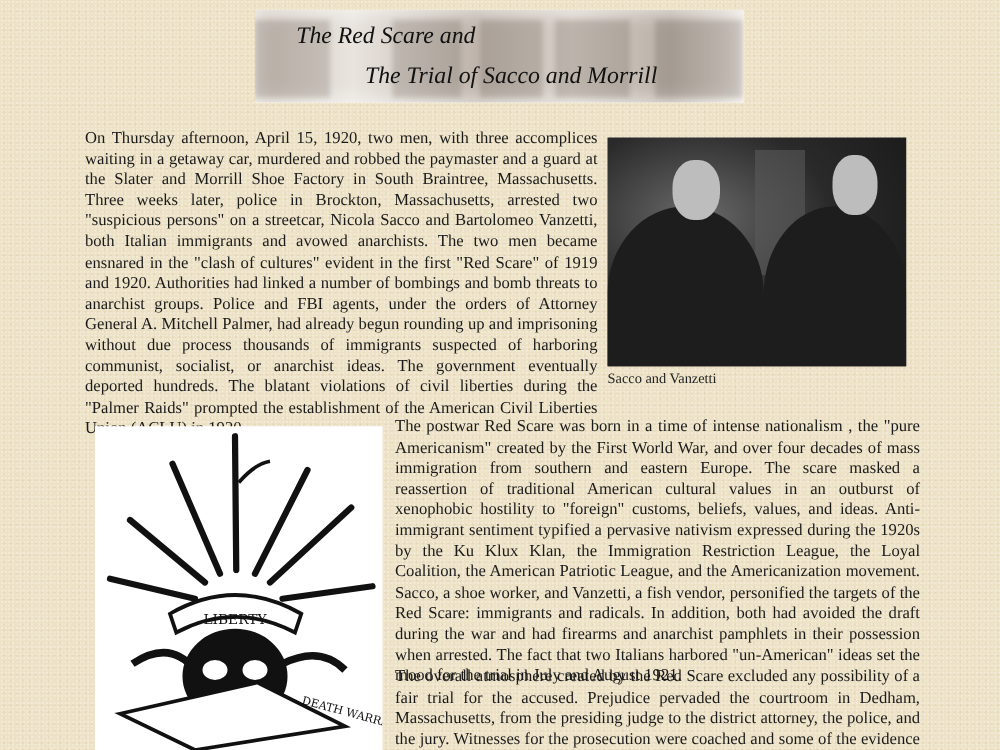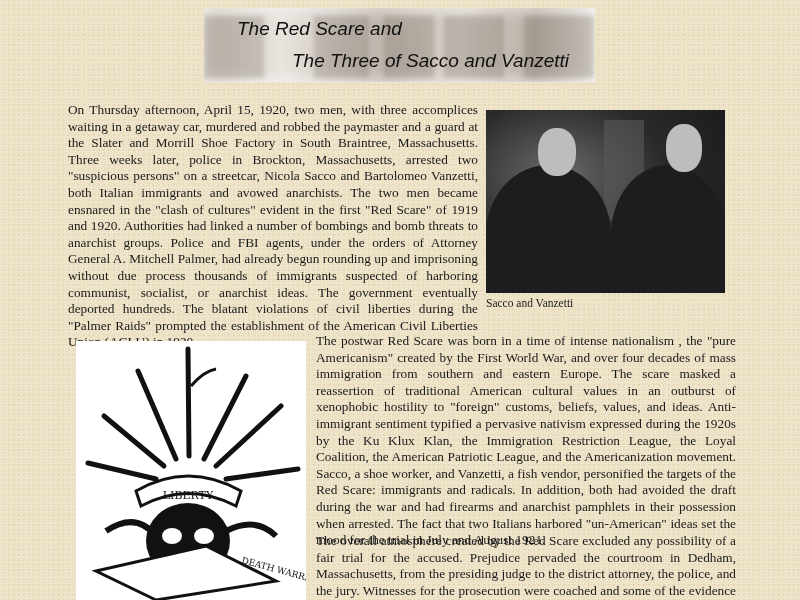--- a/index.html
+++ b/index.html
@@ -19,21 +19,21 @@
       position: absolute; left: 204px; top: 8px; width: 391px; height: 74px;
       background: linear-gradient(90deg, #cfc6bd 0%, #e9e4de 20%, #bfb5ac 45%, #d8d0c8 65%, #b9afa6 85%, #e3ddd6 100%);
       box-shadow: inset 0 0 18px rgba(255,255,255,0.8);
       overflow: hidden;
     }
     .banner .ph {
       position: absolute; top: 8px; bottom: 4px; background: rgba(90,80,72,0.22);
       filter: blur(2px);
     }
     .banner .t1, .banner .t2 {
-      position: absolute; font-family: Liberation Sans, sans-serif; font-style: italic;
+      position: absolute; font-family: Liberation Serif, serif; font-style: italic;
       color: #111; white-space: nowrap;
     }
     .banner .t1 { left: 33px; top: 10px; font-size: 19px; }
     .banner .t2 { left: 88px; top: 42px; font-size: 19px; }
 
     p.body-text {
       position: absolute; margin: 0;
       font-size: 13.3px; line-height: 16.6px; text-align: justify;
     }
     #p1 { left: 68px; top: 102px; width: 410px; }
@@ -60,21 +60,21 @@
 </head>
 <body>
 
 <div class="banner">
   <div class="ph" style="left:0;width:60px;"></div>
   <div class="ph" style="left:110px;width:55px;"></div>
   <div class="ph" style="left:180px;width:50px;"></div>
   <div class="ph" style="left:240px;width:60px;"></div>
   <div class="ph" style="left:320px;width:70px;"></div>
   <div class="t1">The Red Scare and</div>
-  <div class="t2">The Three of Sacco and Vanzetti</div>
+  <div class="t2">The Trial of Sacco and Morrill</div>
 </div>
 
 <p class="body-text" id="p1">On Thursday afternoon, April 15, 1920, two men, with three accomplices waiting in a getaway car, murdered and robbed the paymaster and a guard at the Slater and Morrill Shoe Factory in South Braintree, Massachusetts. Three weeks later, police in Brockton, Massachusetts, arrested two "suspicious persons" on a streetcar, Nicola Sacco and Bartolomeo Vanzetti, both Italian immigrants and avowed anarchists. The two men became ensnared in the "clash of cultures" evident in the first "Red Scare" of 1919 and 1920. Authorities had linked a number of bombings and bomb threats to anarchist groups. Police and FBI agents, under the orders of Attorney General A. Mitchell Palmer, had already begun rounding up and imprisoning without due process thousands of immigrants suspected of harboring communist, socialist, or anarchist ideas. The government eventually deported hundreds. The blatant violations of civil liberties during the "Palmer Raids" prompted the establishment of the American Civil Liberties Union (ACLU) in 1920.</p>
 
 <div class="photo">
   <div class="window"></div>
   <div class="man" style="left:0;top:55px;width:125px;height:140px;"></div>
   <div class="face" style="left:52px;top:18px;width:38px;height:48px;"></div>
   <div class="man" style="left:125px;top:55px;width:114px;height:140px;"></div>
   <div class="face" style="left:180px;top:14px;width:36px;height:48px;"></div>

